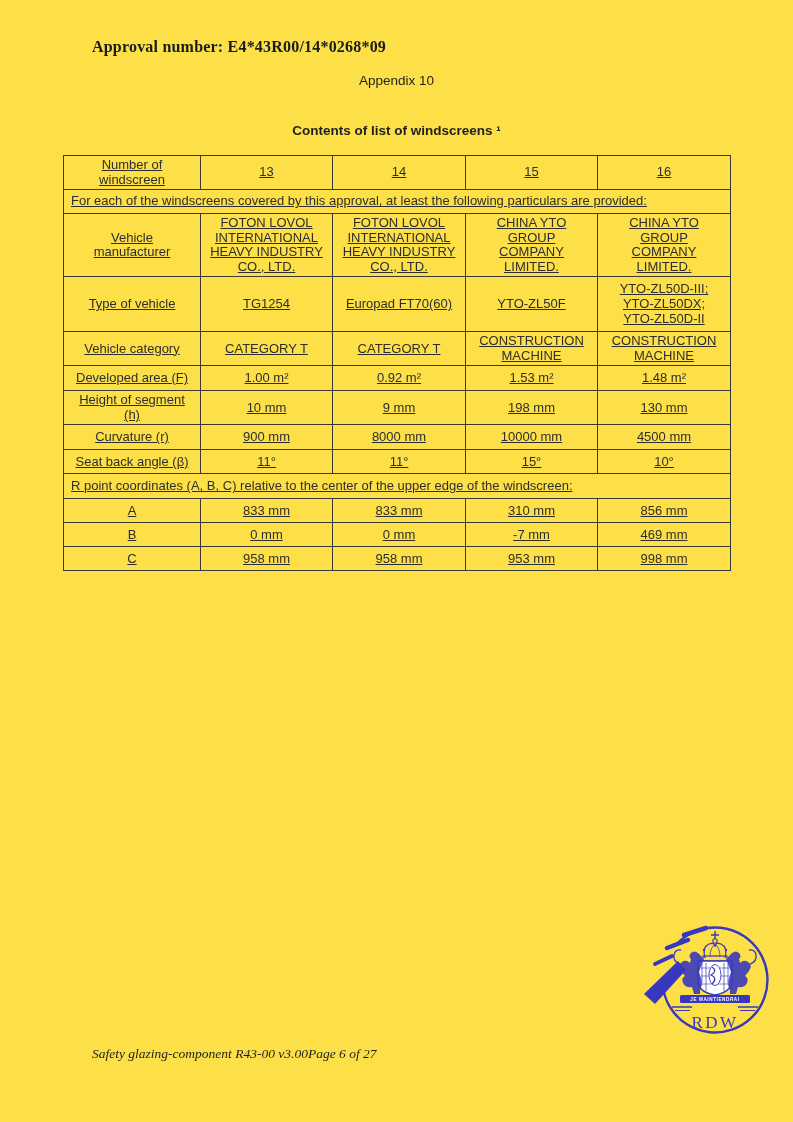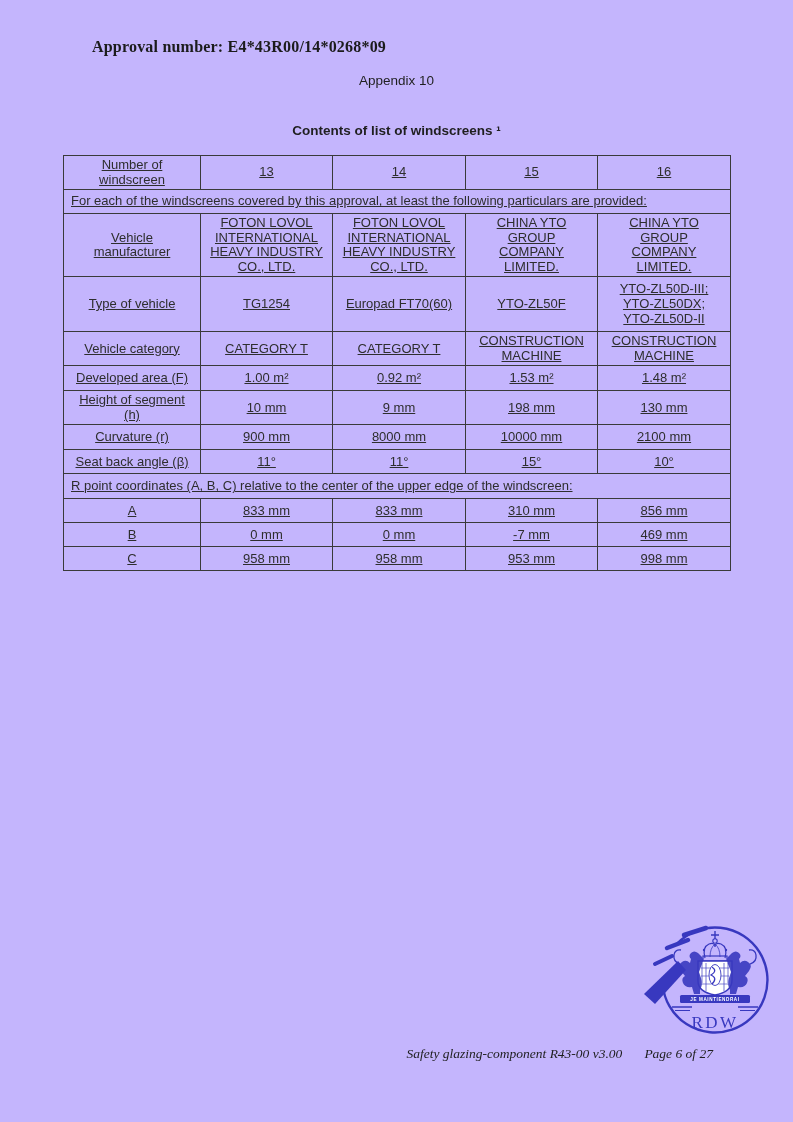--- a/index.html
+++ b/index.html
@@ -3,21 +3,21 @@
 <meta charset="utf-8">
 <style>
   html, body { margin: 0; padding: 0; background: #ffffff; }
   body {
     width: 793px; height: 1122px;
     font-family: "Liberation Sans", "DejaVu Sans", sans-serif;
     color: #2e2e2e;
     position: relative;
     overflow: hidden;
   }
-  .page { position: absolute; inset: 0; background: #c4b5fd; }
+  .page { position: absolute; inset: 0; background: #fde047; }
 
   .approval {
     position: absolute; left: 92px; top: 38px;
     font-family: "Liberation Serif", "DejaVu Serif", serif;
     font-weight: bold; font-size: 16px; color: #1c1c1c;
     letter-spacing: 0.2px;
   }
   .appendix {
     position: absolute; left: 0; right: 0; top: 73px;
     text-align: center; font-weight: normal; font-size: 13.5px; color: #1f1f1f;
@@ -41,21 +41,21 @@
     overflow: hidden;
   }
   table.ws td.note {
     text-align: left; padding-left: 7px; white-space: normal;
   }
 
   .footer {
     position: absolute; left: 92px; right: 80px; top: 1046px;
     font-family: "Liberation Serif", "DejaVu Serif", serif;
     font-style: italic; font-size: 13.5px; color: #1e1e1e;
-    display: flex; justify-content: flex-end; gap: 22px;
+    display: flex; justify-content: flex-start;
   }
 
   .stamp {
     position: absolute; left: 634px; top: 898px; width: 160px; height: 160px;
     color: var(--stamp-color, #3838bf);
   }
   .stamp svg { display: block; }
   .stamp text { font-family: "Liberation Sans", sans-serif; }
   .stamp text.rdw { font-family: "Liberation Serif", "DejaVu Serif", serif; }
 </style>
@@ -139,21 +139,21 @@
         <td>10 mm</td>
         <td>9 mm</td>
         <td>198 mm</td>
         <td>130 mm</td>
       </tr>
       <tr style="height:25px">
         <td>Curvature (r)</td>
         <td>900 mm</td>
         <td>8000 mm</td>
         <td>10000 mm</td>
-        <td>2100 mm</td>
+        <td>4500 mm</td>
       </tr>
       <tr style="height:24px">
         <td>Seat back angle (β)</td>
         <td>11°</td>
         <td>11°</td>
         <td>15°</td>
         <td>10°</td>
       </tr>
       <tr style="height:25px">
         <td class="note" colspan="5">R point coordinates (A, B, C) relative to the center of the upper edge of the windscreen:</td>

